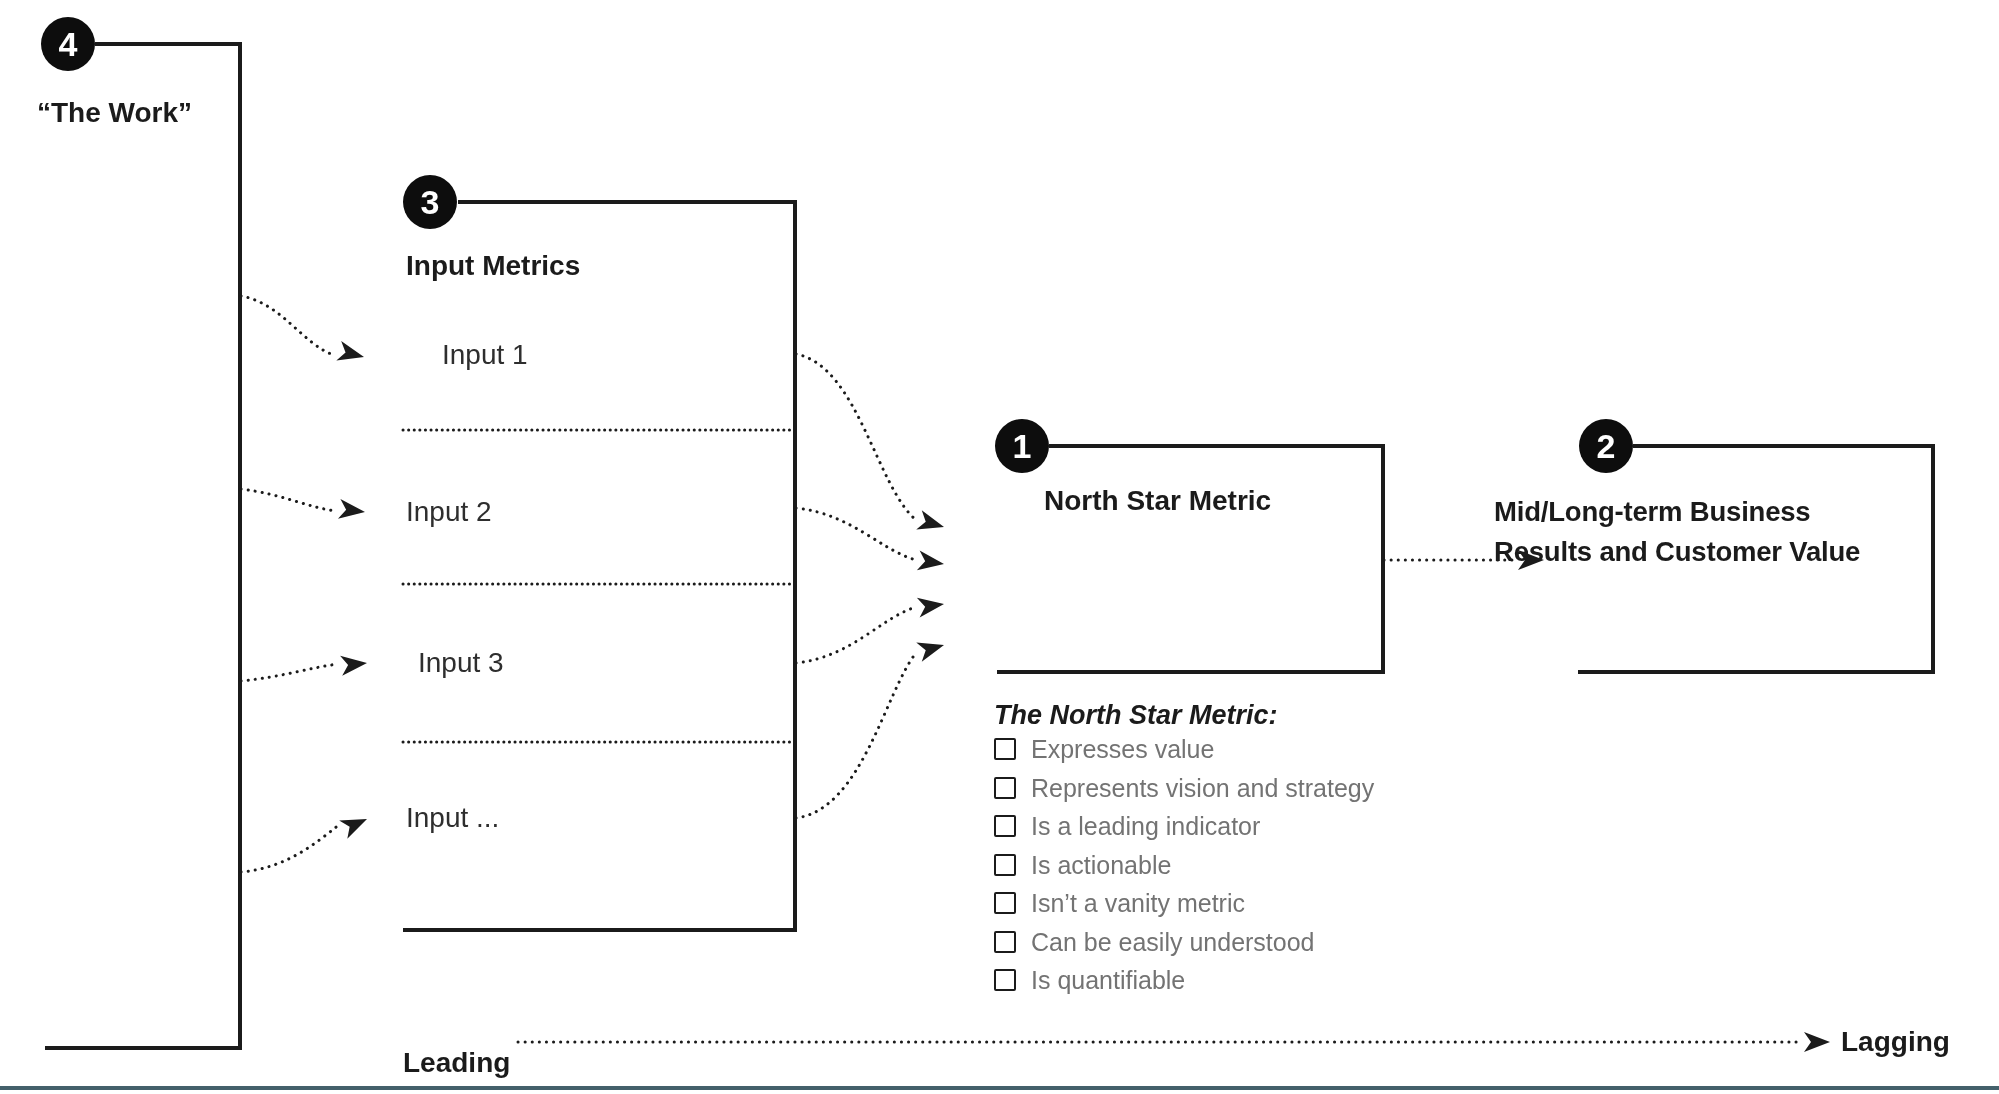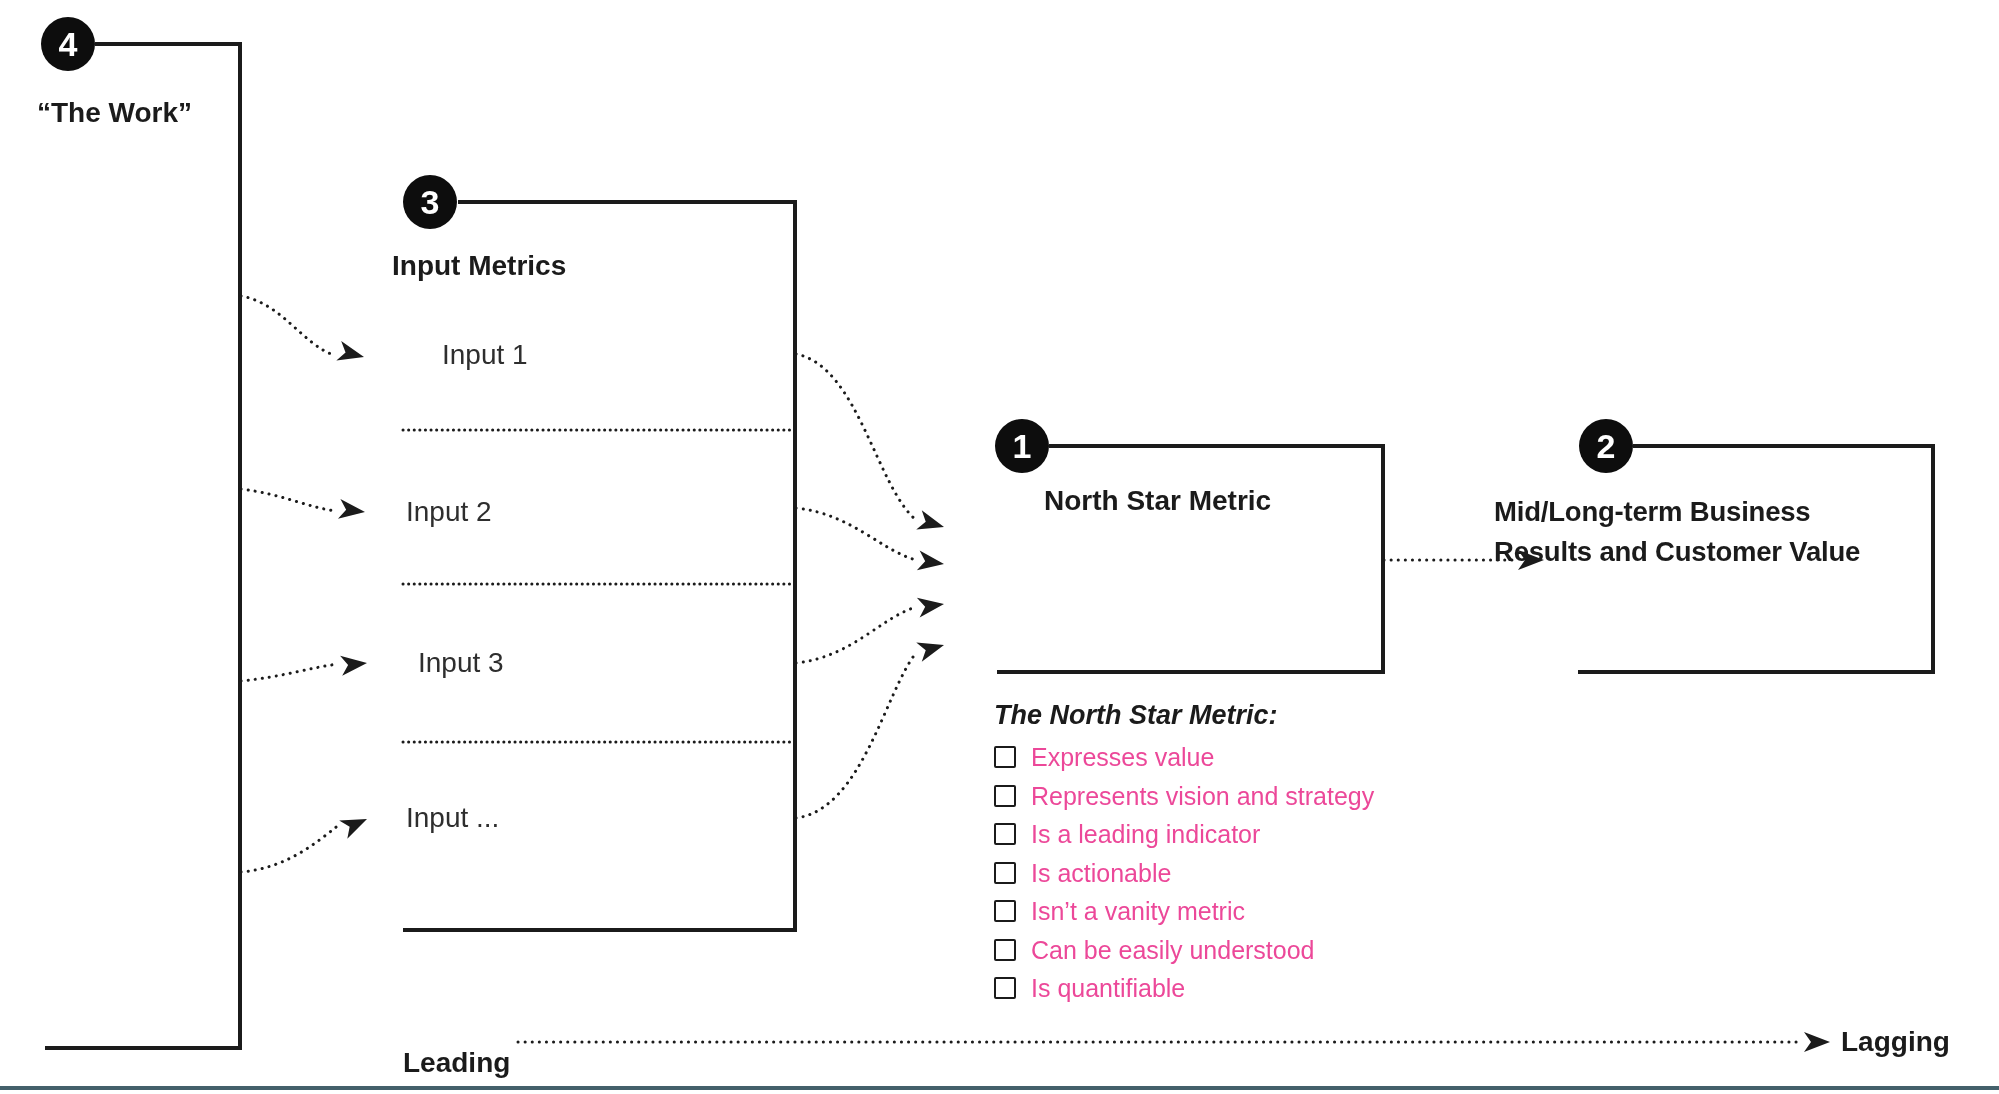--- a/index.html
+++ b/index.html
@@ -17,24 +17,24 @@
   .dots-dense{fill:none;stroke:#1b1b1b;stroke-width:3;stroke-linecap:round;stroke-dasharray:0.1 5.5;}
   .ah{fill:#1b1b1b;stroke:none;}
   .badge{fill:#0d0d0d;}
   .badge-num{fill:#ffffff;font-size:34px;font-weight:700;text-anchor:middle;
     font-family:"Liberation Sans","DejaVu Sans",sans-serif;}
   .label{position:absolute;font-size:28px;font-weight:700;line-height:34px;white-space:nowrap;}
   .plain{position:absolute;font-size:28px;font-weight:400;line-height:34px;color:#2e2e2e;white-space:nowrap;}
   .two-line{line-height:40px;font-size:27.5px;letter-spacing:-0.2px;white-space:nowrap;}
   .two-line span{display:block;}
   #checklist{position:absolute;left:994px;top:700px;width:440px;}
-  #checklist .cl-title{font-size:27px;font-weight:700;font-style:italic;line-height:30px;margin-bottom:8px;}
+  #checklist .cl-title{font-size:27px;font-weight:700;font-style:italic;line-height:30px;}
   .cl-row{display:flex;align-items:center;height:38.5px;}
   .cl-box{flex:0 0 auto;width:18px;height:18px;border:2.5px solid #1b1b1b;border-radius:2px;margin-right:15px;background:#fff;}
-  .cl-text{font-size:25px;line-height:28px;color:#ec4899;white-space:nowrap;}
+  .cl-text{font-size:25px;line-height:28px;color:#737373;white-space:nowrap;}
   #bottom-bar{position:absolute;left:0;top:1086px;width:1999px;height:4px;background:#44606b;}
 </style>
 </head>
 <body>
 
 <div id="canvas">
 
   <svg id="lines" width="1999" height="1094" viewBox="0 0 1999 1094">
 
     <path class="solid" d="M 95 44 H 240 V 1048 H 45"></path>
@@ -78,21 +78,21 @@
 
     <circle class="badge" cx="1022" cy="446" r="27"></circle>
     <text class="badge-num" x="1022" y="458">1</text>
 
     <circle class="badge" cx="1606" cy="446" r="27"></circle>
     <text class="badge-num" x="1606" y="458">2</text>
   </svg>
 
   <div class="label" style="left:37px;top:96px;">“The Work”</div>
 
-  <div class="label" style="left:392px;top:249px;">Input Metrics</div>
+  <div class="label" style="left:406px;top:249px;">Input Metrics</div>
 
   <div class="plain" style="left:406px;top:338px;margin-left:36px;">Input 1</div>
   <div class="plain" style="left:406px;top:495px;">Input 2</div>
   <div class="plain" style="left:418px;top:646px;">Input 3</div>
   <div class="plain" style="left:406px;top:801px;">Input ...</div>
 
   <div class="label" style="left:1044px;top:484px;">North Star Metric</div>
 
   <div class="label two-line" style="left:1494px;top:492px;">
     <span>Mid/Long-term Business</span>

